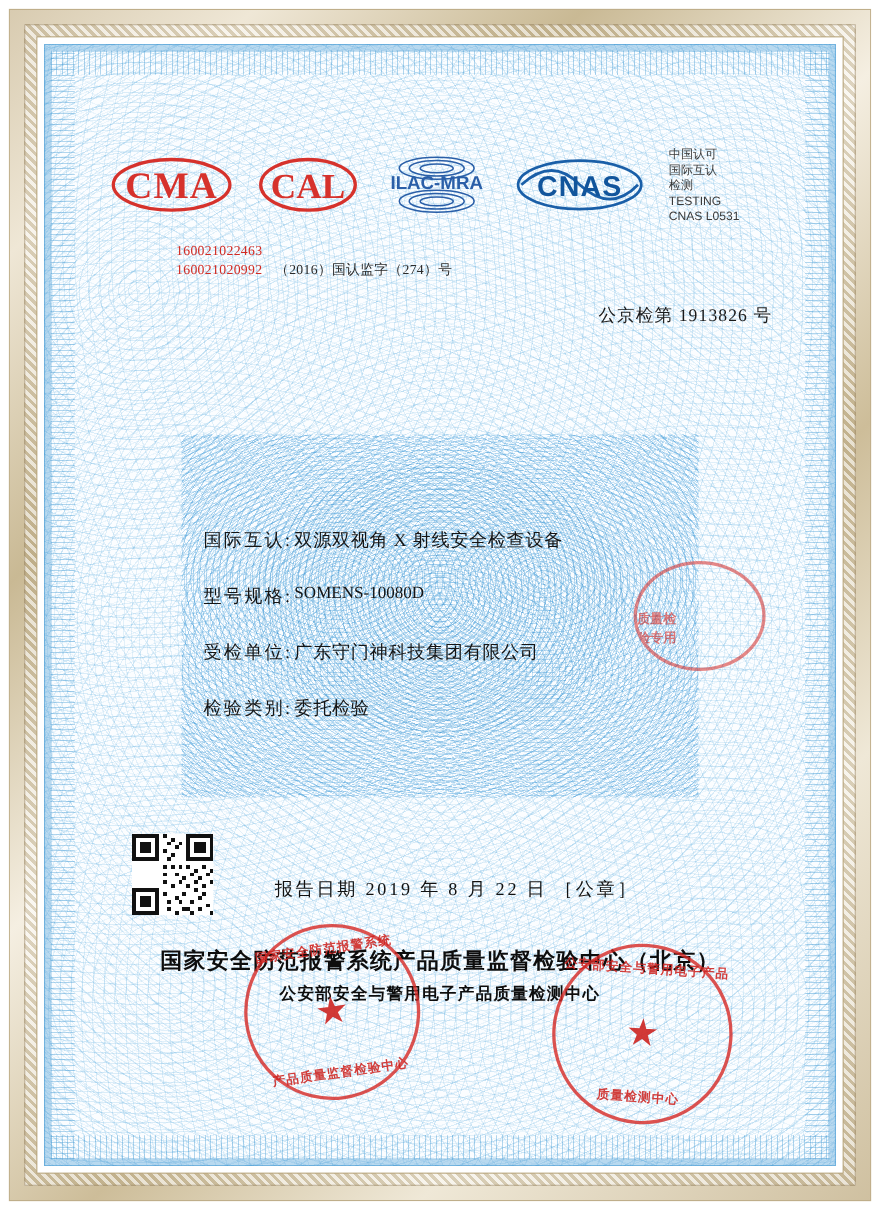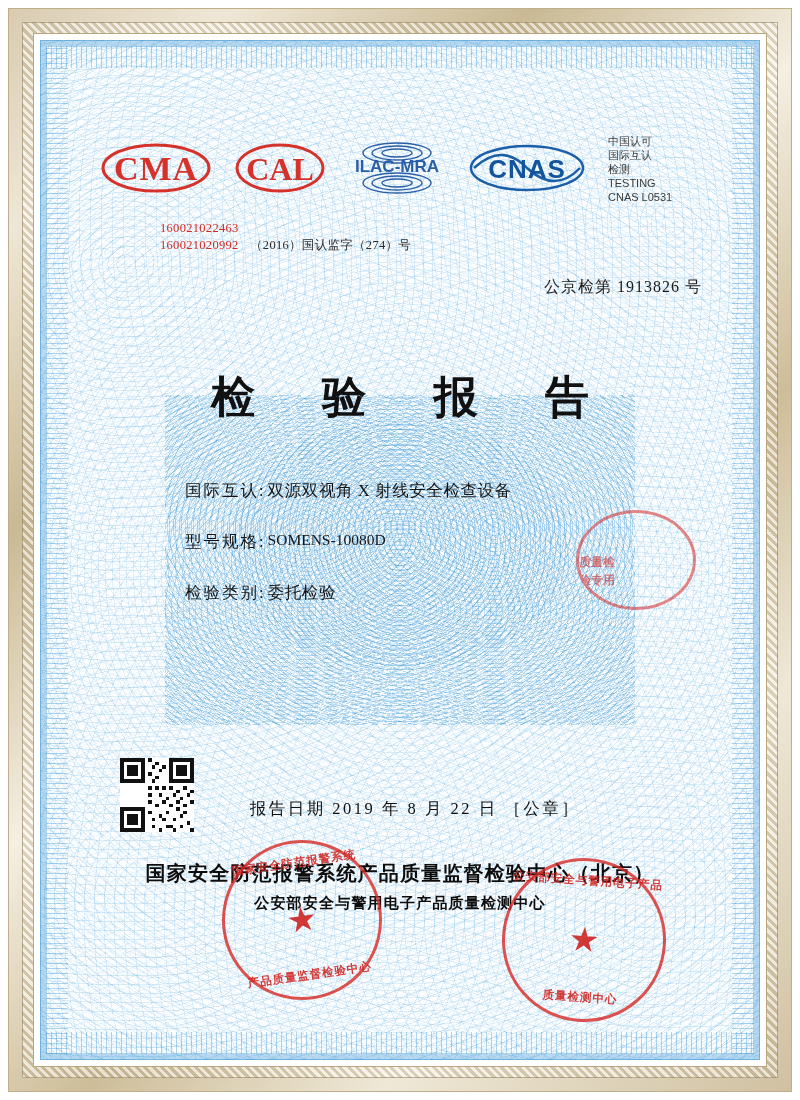--- a/index.html
+++ b/index.html
@@ -358,33 +358,38 @@
     <div class="cert-codes">
       <div>160021022463</div>
       <div>
         <span>160021020992</span>
         <span class="gb">（2016）国认监字（274）号</span>
       </div>
     </div>
 
     <div class="report-no">公京检第 1913826 号</div>
 
-    <div class="title">检 验 报 告</div>
 
     <div class="fields">
       <div class="field-row">
         <div class="field-inner">
           <span class="field-label">国际互认:</span>
           <span class="field-value">双源双视角 X 射线安全检查设备</span>
         </div>
       </div>
       <div class="field-row">
         <div class="field-inner">
           <span class="field-label">型号规格:</span>
           <span class="field-value mono-val">SOMENS-10080D</span>
+        </div>
+      </div>
+      <div class="field-row">
+        <div class="field-inner">
+          <span class="field-label">受检单位:</span>
+          <span class="field-value">广东守门神科技集团有限公司</span>
         </div>
       </div>
       <div class="field-row">
         <div class="field-inner">
           <span class="field-label">检验类别:</span>
           <span class="field-value">委托检验</span>
         </div>
       </div>
     </div>
 

